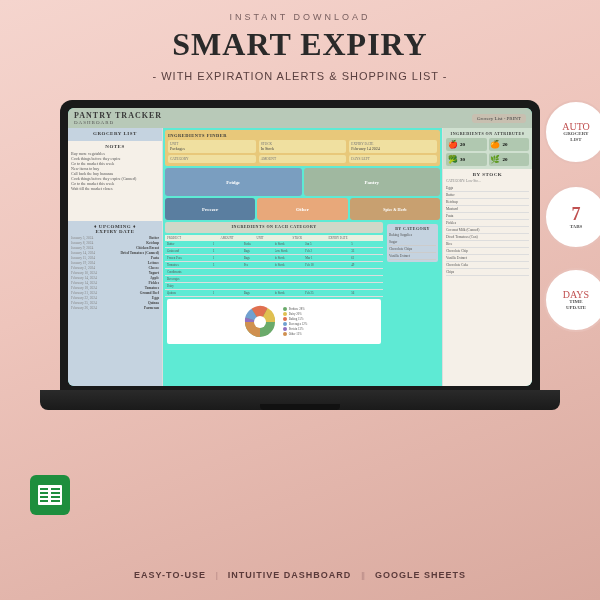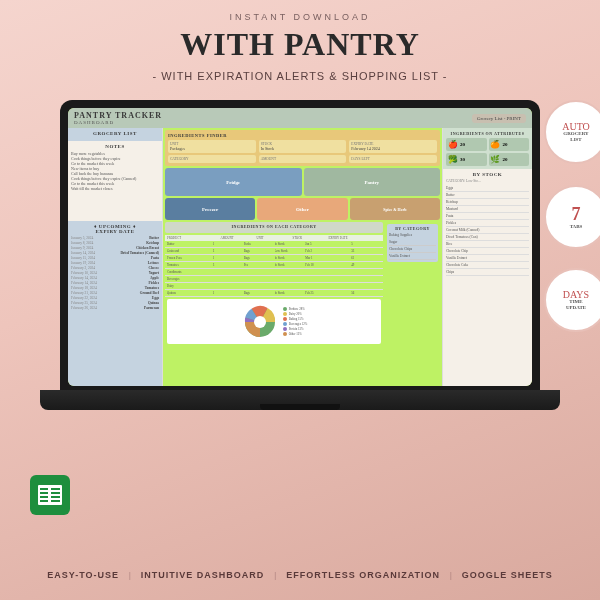--- a/index.html
+++ b/index.html
@@ -76,21 +76,21 @@
       width: 100%;
       height: 290px;
       background: #1a1a1a;
       border-radius: 12px 12px 0 0;
       padding: 8px 8px 4px 8px;
     }
 
     .laptop-screen {
       width: 100%;
       height: 100%;
-      background: #bef264;
+      background: #5eead4;
       border-radius: 6px;
       overflow: hidden;
       position: relative;
     }
 
     .laptop-base {
       position: absolute;
       bottom: 0;
       left: -20px;
       right: -20px;
@@ -482,21 +482,21 @@
       gap: 2px;
       margin: 0 2px 2px 2px;
     }
   </style>
 </head>
 <body>
 
 <div class="bg"></div>
 
 <div class="instant-download">INSTANT DOWNLOAD</div>
-<div class="main-title">WITH PANTRY</div>
+<div class="main-title">SMART EXPIRY</div>
 <div class="subtitle">- WITH EXPIRATION ALERTS &amp; SHOPPING LIST -</div>
 
 <div class="laptop-wrap">
   <div class="laptop-body">
     <div class="laptop-screen">
       <div class="screen-content">
 
         <div class="dash-header">
           <div>
             <div class="pantry-title">PANTRY TRACKER</div>
@@ -841,16 +841,15 @@
     <rect x="10" y="25" width="8" height="2" fill="#1e8e3e"></rect>
     <rect x="21" y="25" width="9" height="2" fill="#1e8e3e"></rect>
   </svg>
 </div>
 
 <div class="bottom-bar">
   <span class="bottom-item">EASY-TO-USE</span>
   <span class="bottom-sep">|</span>
   <span class="bottom-item">INTUITIVE DASHBOARD</span>
   <span class="bottom-sep">|</span>
-  <span class="bottom-item">EFFORTLESS ORGANIZATION</span>
   <span class="bottom-sep">|</span>
   <span class="bottom-item">GOOGLE SHEETS</span>
 </div>
 
 </body></html>

